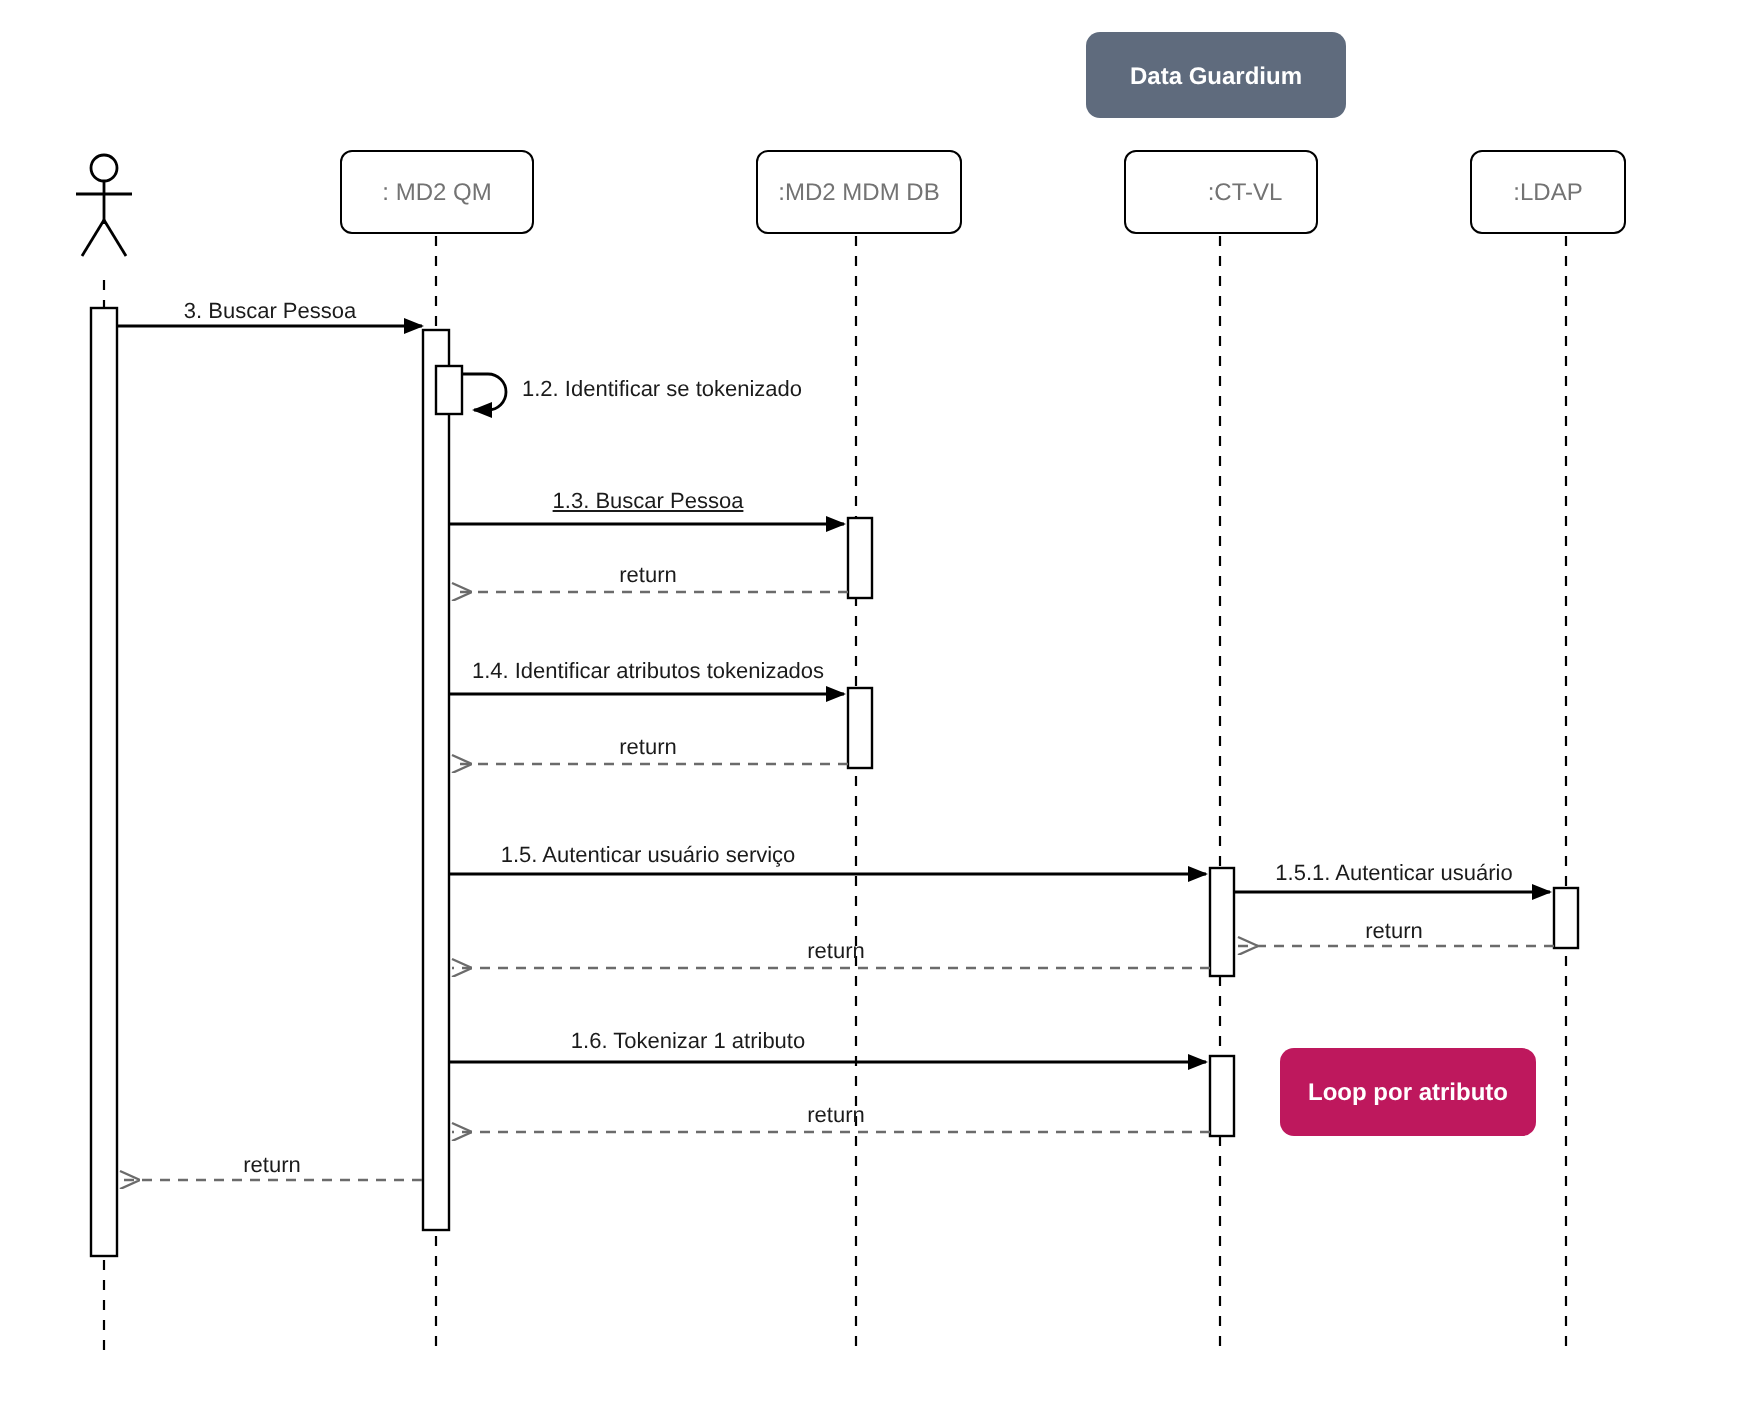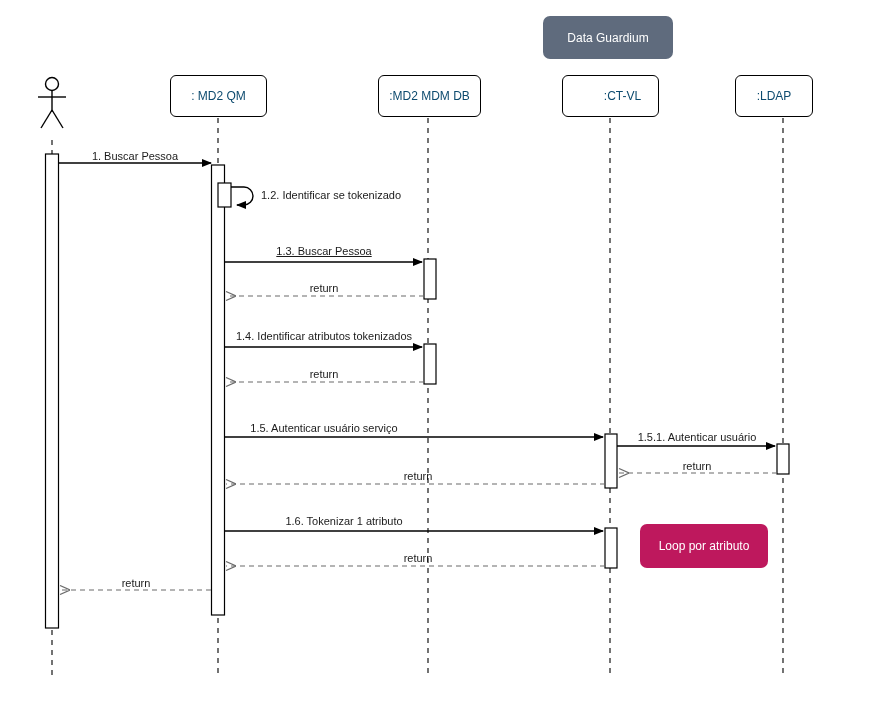--- a/index.html
+++ b/index.html
@@ -20,30 +20,31 @@
     line-height:12px;
   }
   .lbl.center{transform:translateX(-50%);}
   .head-box{
     position:absolute;
     box-sizing:border-box;
     border:1px solid #000000;
     border-radius:6px;
     background:#ffffff;
     display:flex;align-items:center;justify-content:center;
-    font-size:12px;color:#0c4a6e;
+    font-size:12px;color:#737373;
     font-family:"Liberation Sans", sans-serif;
   }
   .note-box{
     position:absolute;
     box-sizing:border-box;
     border-radius:7px;
     display:flex;align-items:center;justify-content:center;
     font-size:12px;color:#ffffff;
     font-family:"Liberation Sans", sans-serif;
+    font-weight:bold;
   }
 </style>
 </head>
 <body>
 
 <svg id="canvas" viewBox="0 0 870 711" xmlns="http://www.w3.org/2000/svg">
   <defs>
     <marker id="arrow-solid" markerWidth="10" markerHeight="10" refX="9" refY="4" orient="auto" markerUnits="userSpaceOnUse">
       <path d="M0,0 L10,4 L0,8 z" fill="#000000"></path>
     </marker>
@@ -122,21 +123,21 @@
   <span>:LDAP</span>
 </div>
 
 <div class="note-box" style="left:543px;top:16px;width:130px;height:43px;background:#5f6b7d;">
   <span>Data Guardium</span>
 </div>
 <div class="note-box" style="left:640px;top:524px;width:128px;height:44px;background:#be185d;">
   <span>Loop por atributo</span>
 </div>
 
-<div class="lbl center" style="left:135px;top:150px;">1. Buscar Pessoa</div>
+<div class="lbl center" style="left:135px;top:150px;">3. Buscar Pessoa</div>
 <div class="lbl" style="left:261px;top:189px;">1.2. Identificar se tokenizado</div>
 <div class="lbl center" style="left:324px;top:245px;text-decoration:underline;">1.3. Buscar Pessoa</div>
 <div class="lbl center" style="left:324px;top:282px;">return</div>
 <div class="lbl center" style="left:324px;top:330px;">1.4. Identificar atributos tokenizados</div>
 <div class="lbl center" style="left:324px;top:368px;">return</div>
 <div class="lbl center" style="left:324px;top:422px;">1.5. Autenticar usuário serviço</div>
 <div class="lbl center" style="left:697px;top:431px;">1.5.1. Autenticar usuário</div>
 <div class="lbl center" style="left:697px;top:460px;">return</div>
 <div class="lbl center" style="left:418px;top:470px;">return</div>
 <div class="lbl center" style="left:312px;top:515px;margin-left:32px;">1.6. Tokenizar 1 atributo</div>

